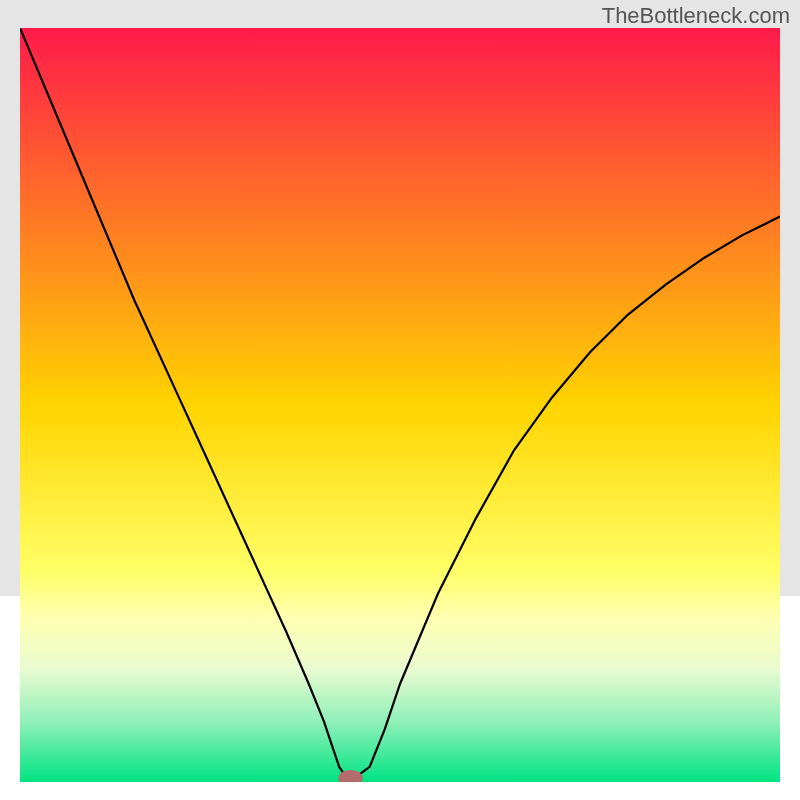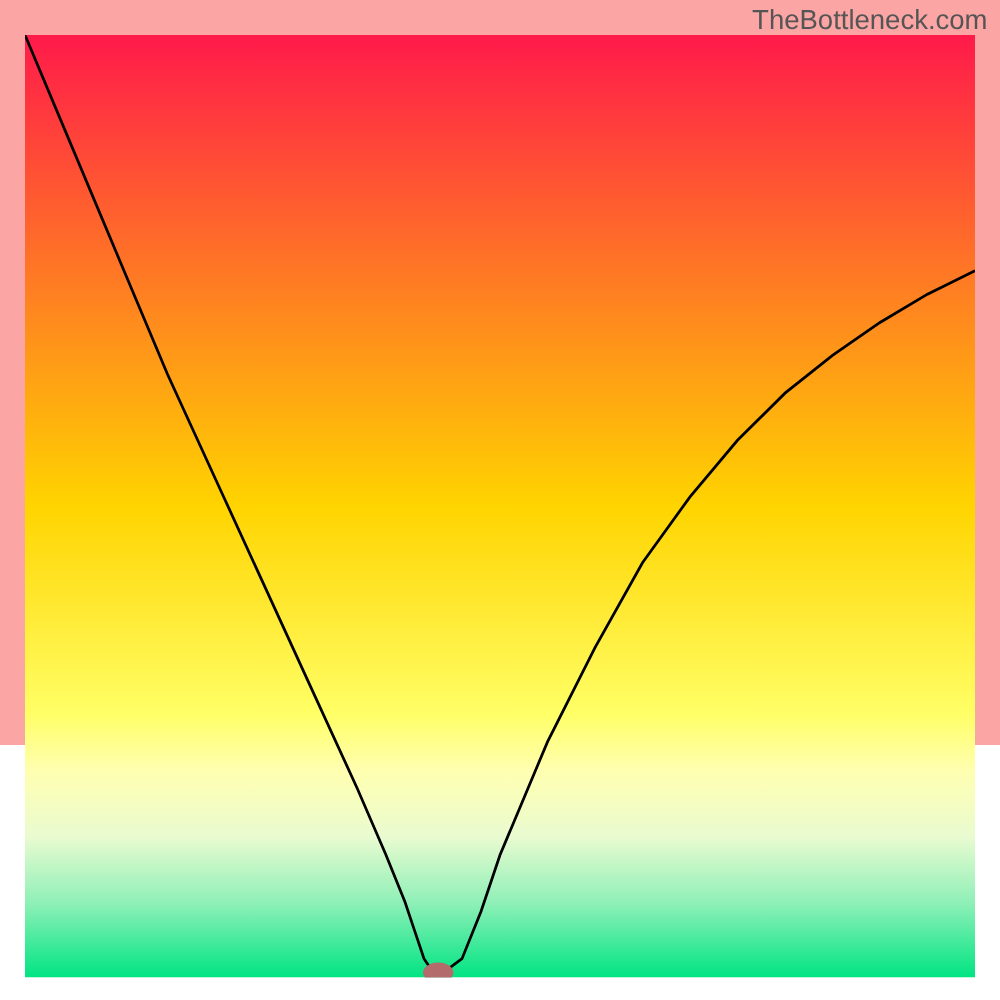--- a/index.html
+++ b/index.html
@@ -7,21 +7,21 @@
     padding: 0;
     width: 800px;
     height: 800px;
     overflow: hidden;
     font-family: Arial, Helvetica, sans-serif;
   }
   .frame {
     position: relative;
     width: 800px;
     height: 596px;
-    background: #fca5a5;
+    background: #e5e5e5;
   }
   .watermark {
     position: absolute;
     top: 3px;
     right: 10px;
     color: #555;
     font-size: 22px;
     font-weight: 500;
     z-index: 5;
     user-select: none;

